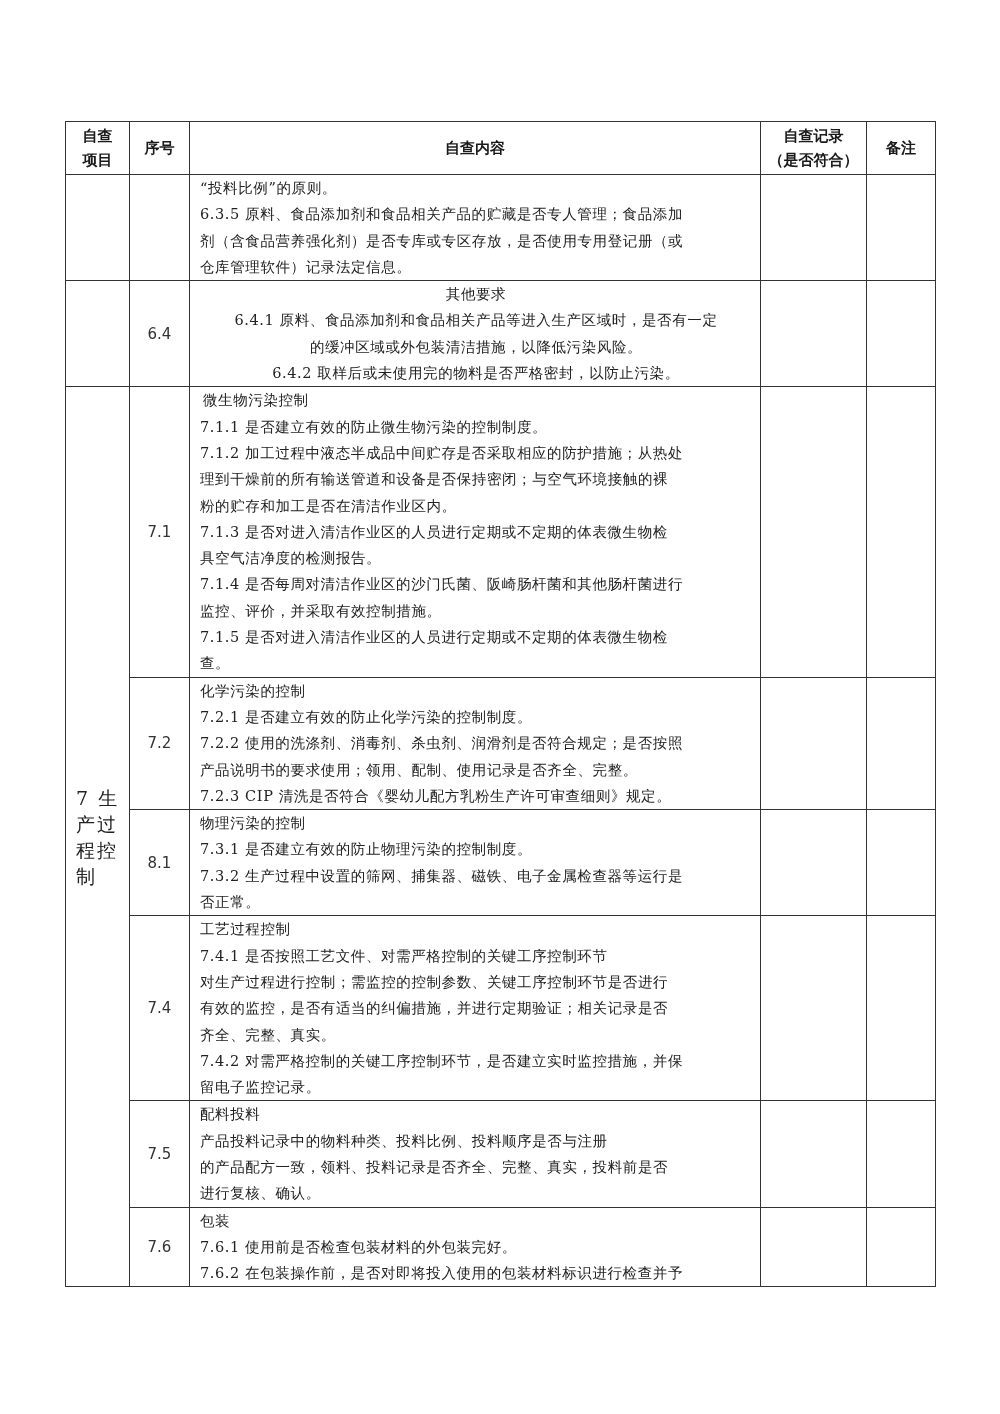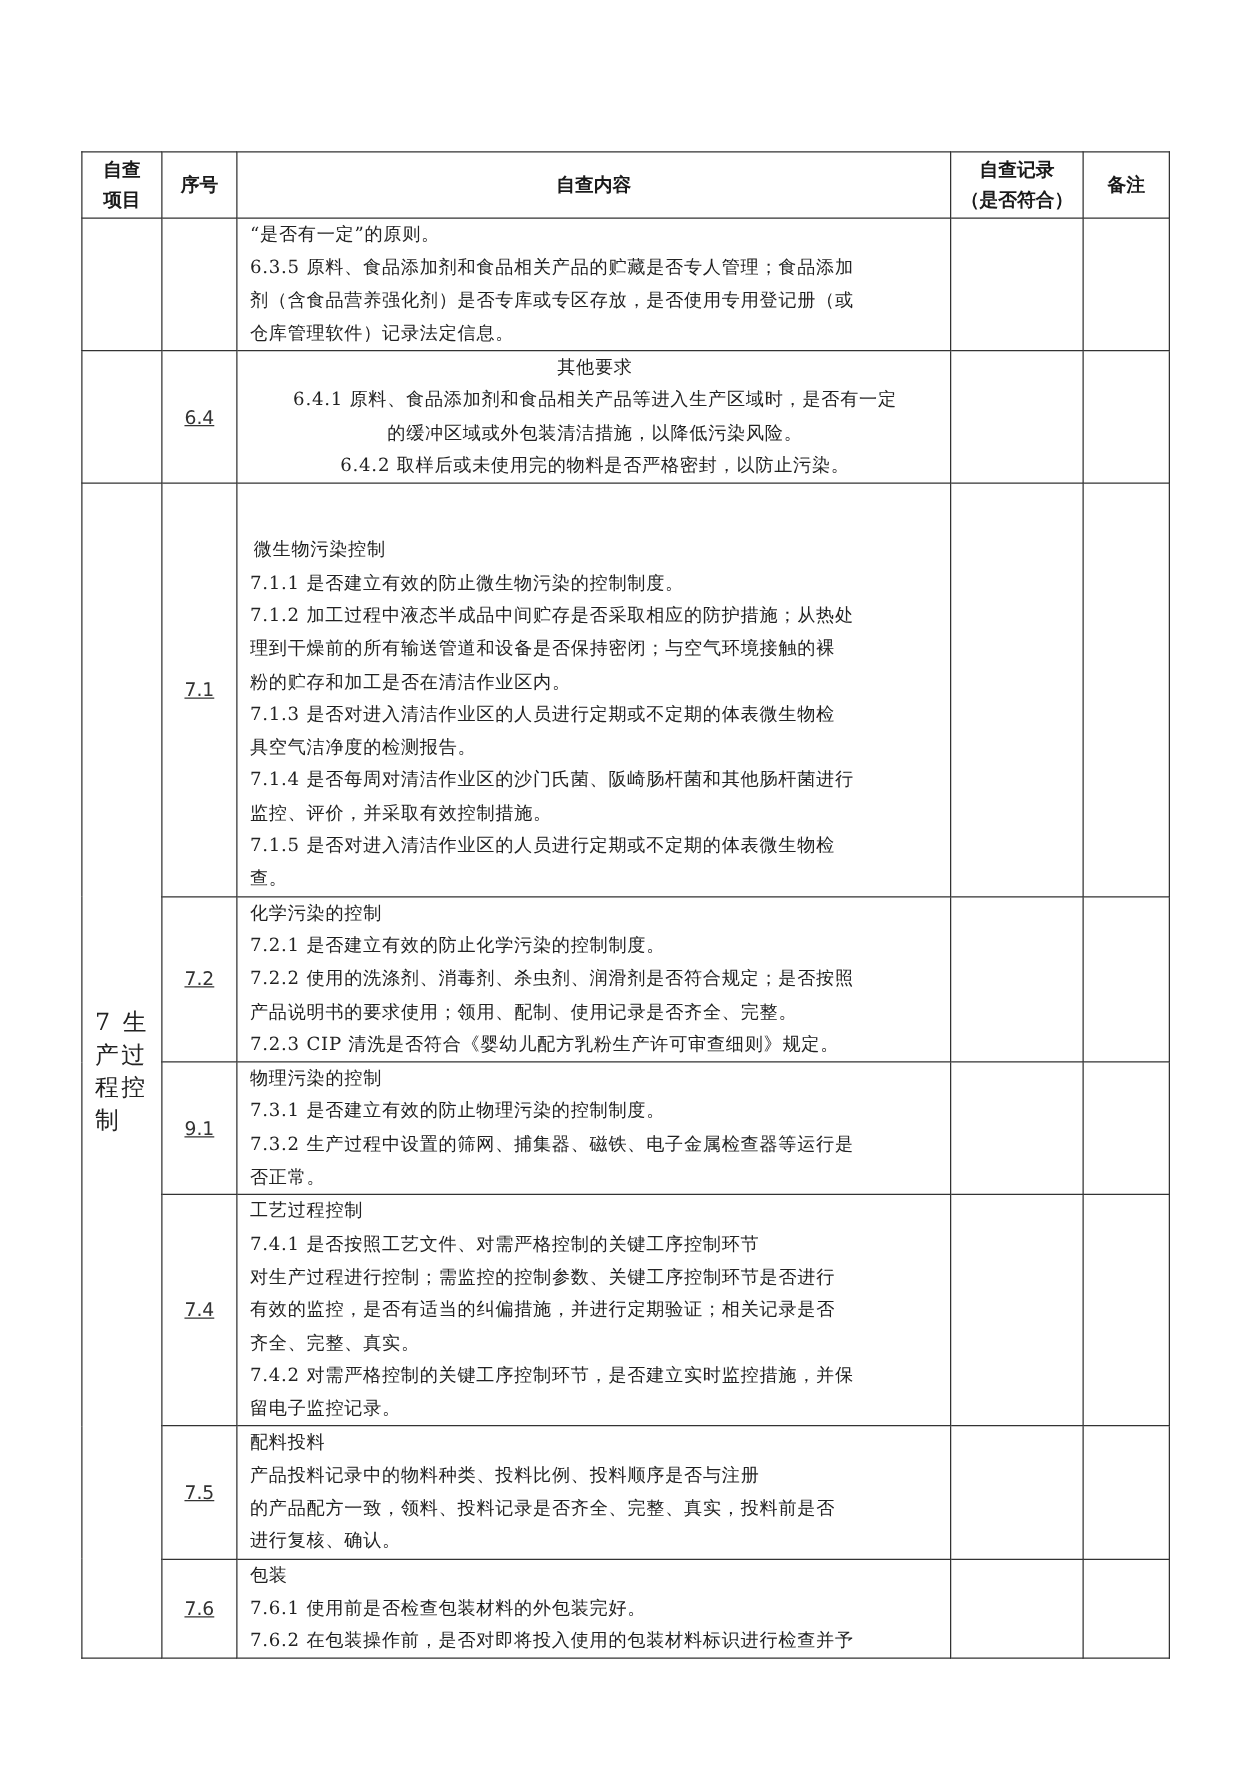--- a/index.html
+++ b/index.html
@@ -54,37 +54,35 @@
       text-align: left;
       padding-left: 10px !important;
       padding-right: 6px !important;
       letter-spacing: 2px;
     }
     td.seq {
       font-family: "DejaVu Sans", "Liberation Sans", sans-serif;
       font-size: 15px;
       text-align: center;
       color: #333333;
-      text-decoration: underline;
     }
     td.content {
       font-size: 14.5px;
       line-height: 26.3px;
       padding: 0 8px 0 10px !important;
       letter-spacing: 0.6px;
       vertical-align: top;
     }
     td.content .line {
       display: block;
       white-space: nowrap;
       overflow: hidden;
     }
     td.content .line.indent {
       padding-left: 3px;
-      margin-top: 40px;
     }
     td.record, td.remark {
       background: #ffffff;
     }
     tr.r63 td { height: 104px; }
     tr.r64 td { height: 105px; text-align: center; }
     tr.r71 td { height: 288px; }
     tr.r72 td { height: 130px; }
     tr.r73 td { height: 105px; }
     tr.r74 td { height: 183px; margin-top: 36px; }
@@ -123,21 +121,21 @@
         </th>
         <th>备注</th>
       </tr>
     </thead>
     <tbody>
 
       <tr class="r63">
         <td></td>
         <td class="seq"></td>
         <td class="content">
-          <span class="line">“是否有一定”的原则。</span>
+          <span class="line">“投料比例”的原则。</span>
           <span class="line">6.3.5 原料、食品添加剂和食品相关产品的贮藏是否专人管理；食品添加</span>
           <span class="line">剂（含食品营养强化剂）是否专库或专区存放，是否使用专用登记册（或</span>
           <span class="line">仓库管理软件）记录法定信息。</span>
         </td>
         <td class="record"></td>
         <td class="remark"></td>
       </tr>
 
       <tr class="r64">
         <td></td>
@@ -181,21 +179,21 @@
           <span class="line">7.2.1 是否建立有效的防止化学污染的控制制度。</span>
           <span class="line">7.2.2 使用的洗涤剂、消毒剂、杀虫剂、润滑剂是否符合规定；是否按照</span>
           <span class="line">产品说明书的要求使用；领用、配制、使用记录是否齐全、完整。</span>
           <span class="line">7.2.3 CIP 清洗是否符合《婴幼儿配方乳粉生产许可审查细则》规定。</span>
         </td>
         <td class="record"></td>
         <td class="remark"></td>
       </tr>
 
       <tr class="r73">
-        <td class="seq">9.1</td>
+        <td class="seq">8.1</td>
         <td class="content">
           <span class="line">物理污染的控制</span>
           <span class="line">7.3.1 是否建立有效的防止物理污染的控制制度。</span>
           <span class="line">7.3.2 生产过程中设置的筛网、捕集器、磁铁、电子金属检查器等运行是</span>
           <span class="line">否正常。</span>
         </td>
         <td class="record"></td>
         <td class="remark"></td>
       </tr>
 

